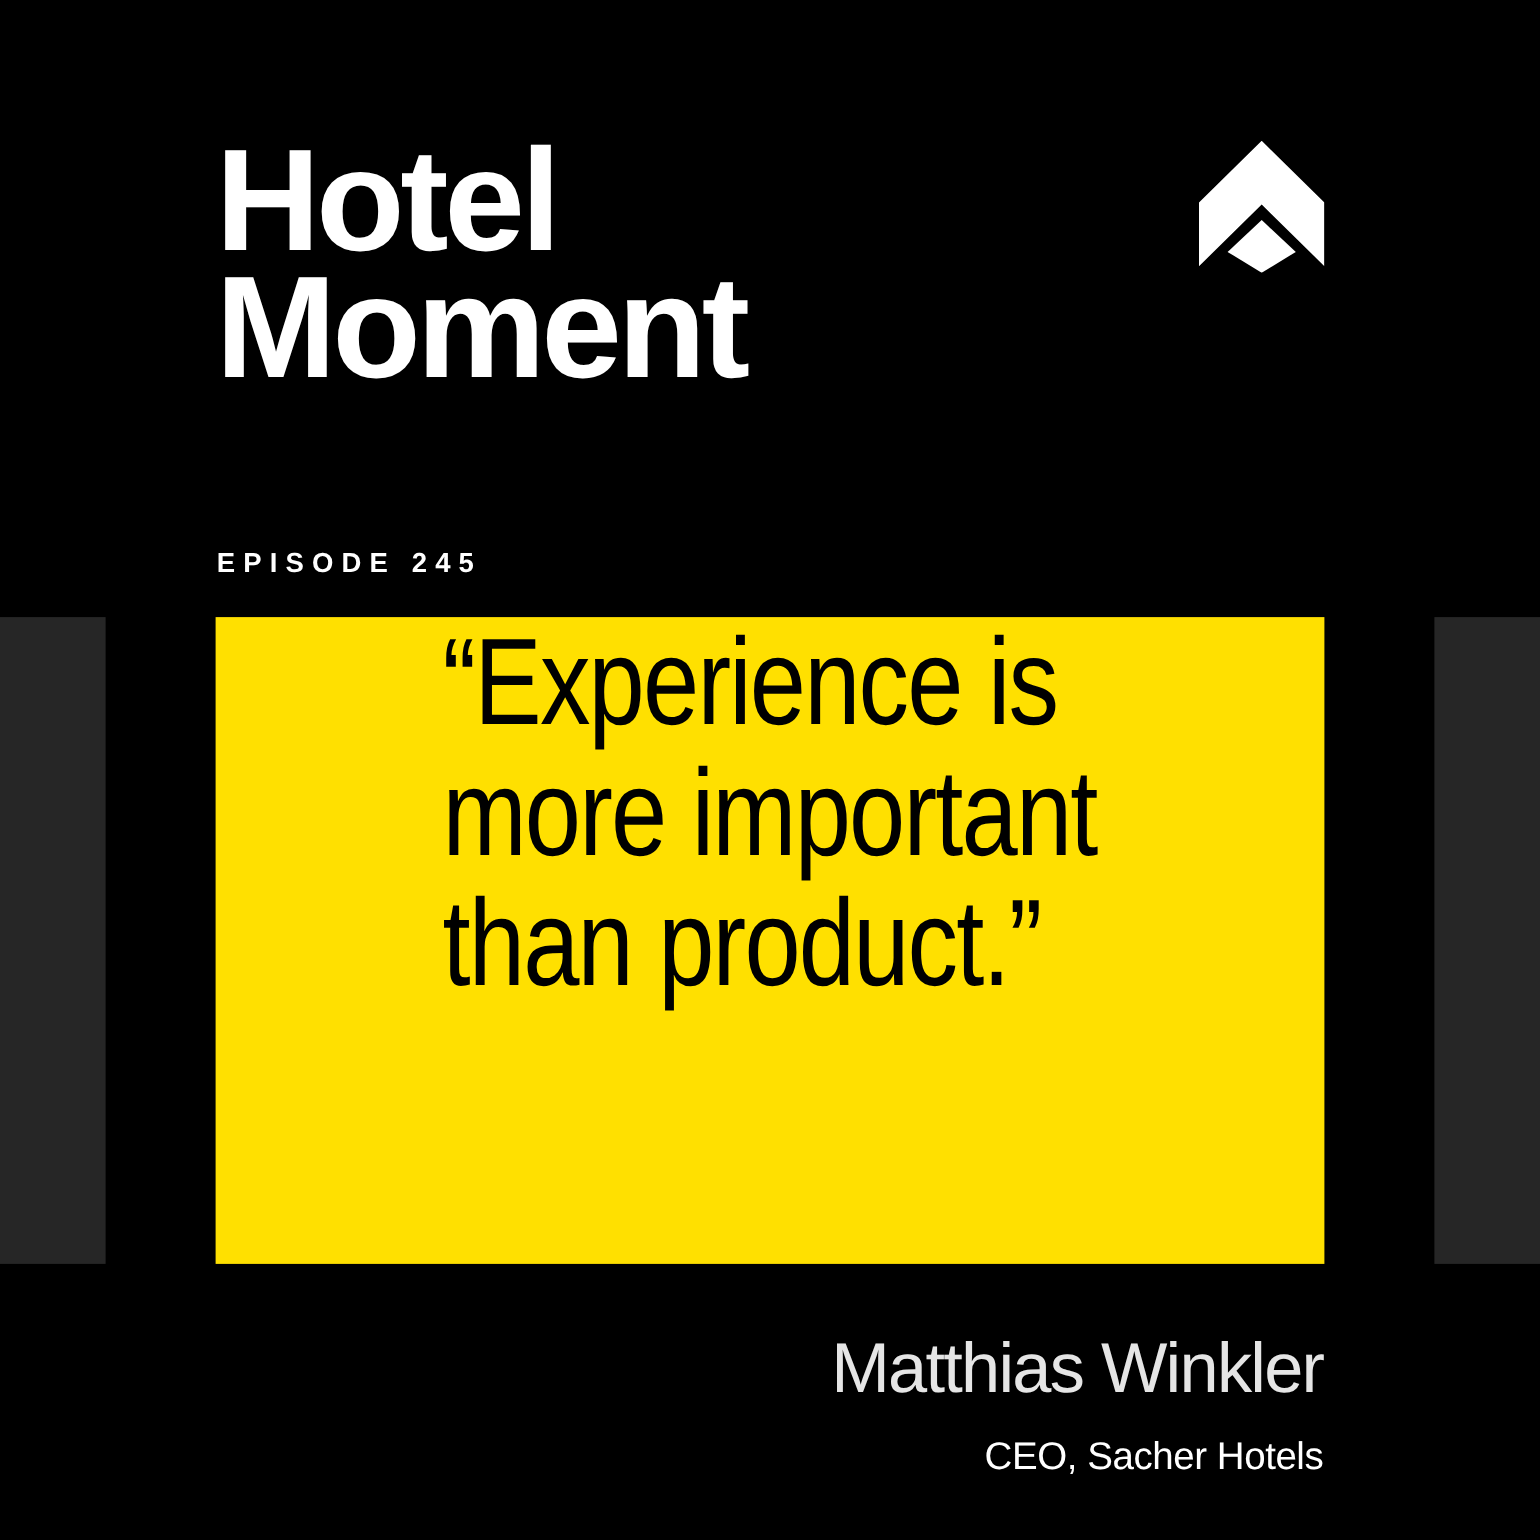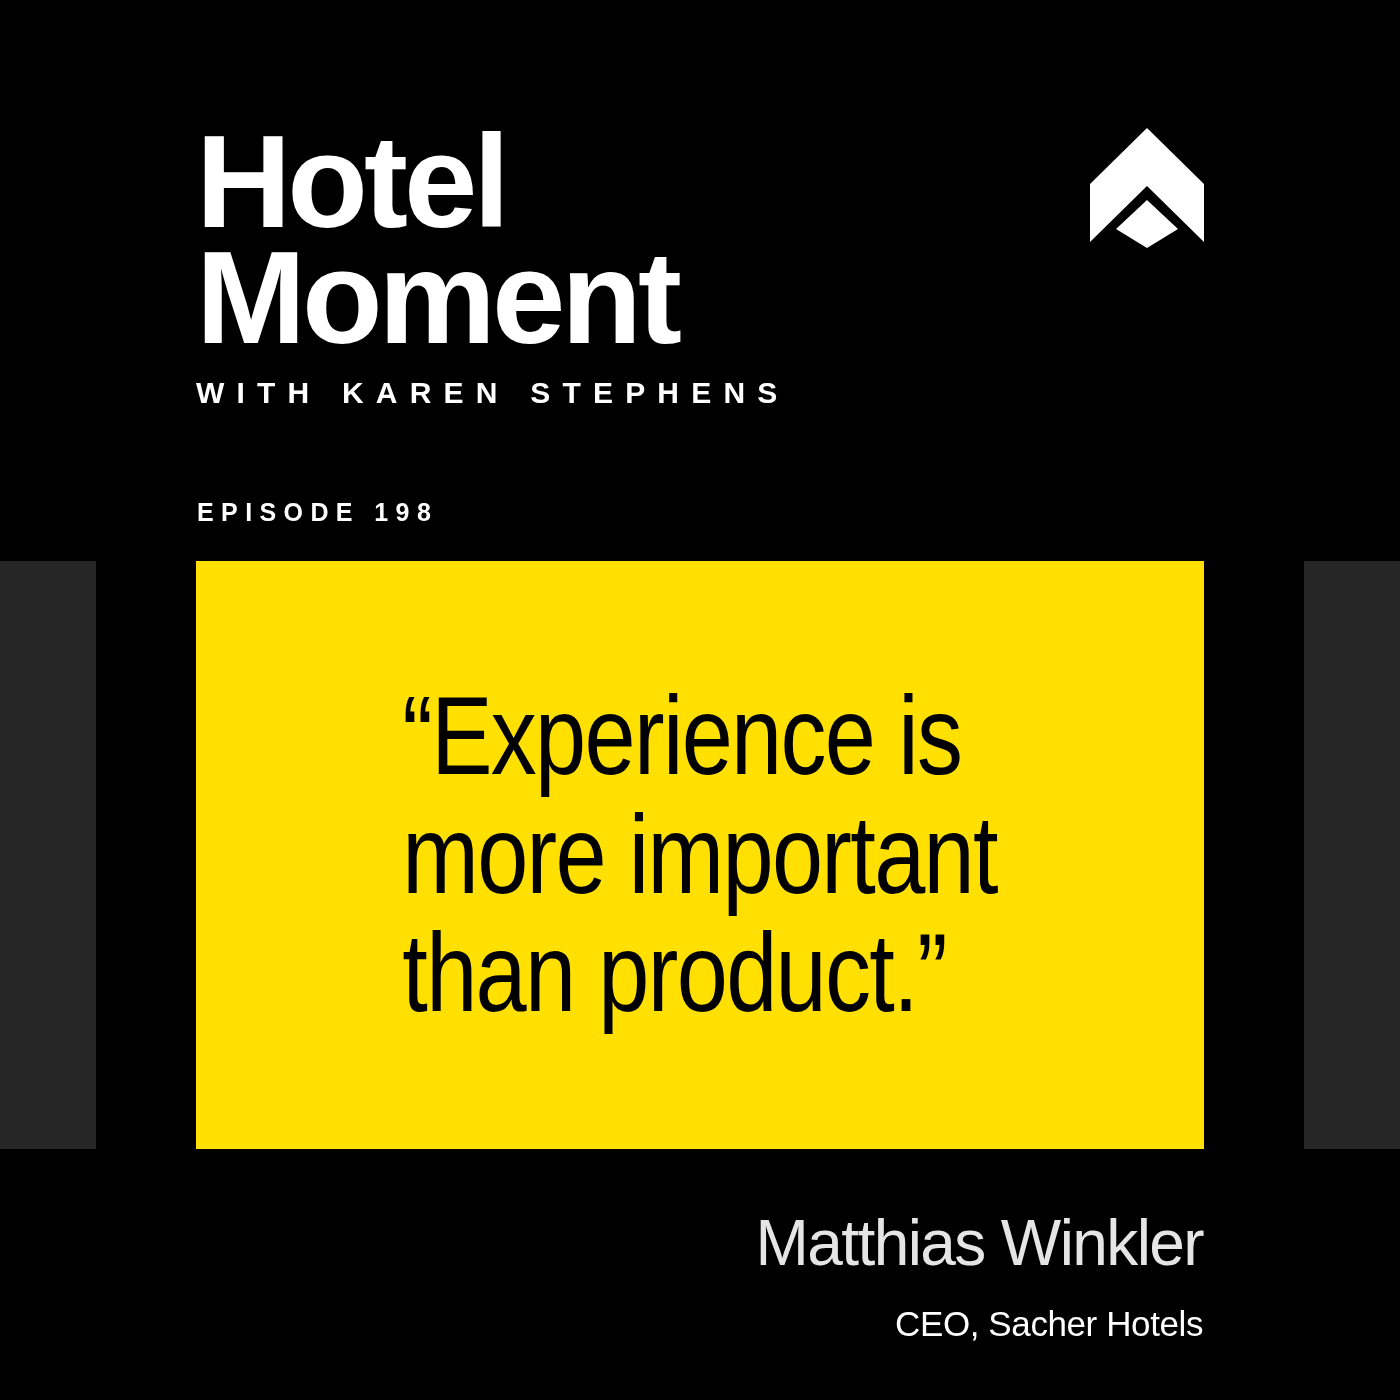--- a/index.html
+++ b/index.html
@@ -85,21 +85,21 @@
 
   
   .quote-card {
     position: absolute;
     left: 196px;
     top: 561px;
     width: 1008px;
     height: 588px;
     background: #ffe000;
     display: flex;
-    align-items: center;
+    align-items: flex-start;
     justify-content: center;
   }
 
   .quote-text {
     color: #000000;
     font-family: "Liberation Sans Narrow", "Liberation Sans", sans-serif;
     font-size: 112px;
     font-weight: 400;
     line-height: 1.06;
     letter-spacing: -2px;
@@ -144,31 +144,30 @@
   }
 </style>
 </head>
 <body>
 
 <div id="cover">
 
   <div class="title-block">
     <span class="title-line">Hotel</span>
     <span class="title-line">Moment</span>
-    <span class="title-sub">WITH KAREN STEPHENS</span>
   </div>
 
   <div class="logo-mark">
     <svg viewBox="0 0 114 120" xmlns="http://www.w3.org/2000/svg" aria-hidden="true">
       <path d="M57 0 L114 56 L114 114 L57 58 L0 114 L0 56 Z" fill="#ffffff"></path>
       <path d="M57 72 L88 101 L57 120 L26 101 Z" fill="#ffffff"></path>
     </svg>
   </div>
 
-  <div class="episode-label">EPISODE 198</div>
+  <div class="episode-label">EPISODE 245</div>
 
   <div class="panel panel-left"></div>
   <div class="panel panel-right"></div>
 
   <div class="quote-card">
     <p class="quote-text">“Experience is
 more important
 than product.”</p>
   </div>
 

